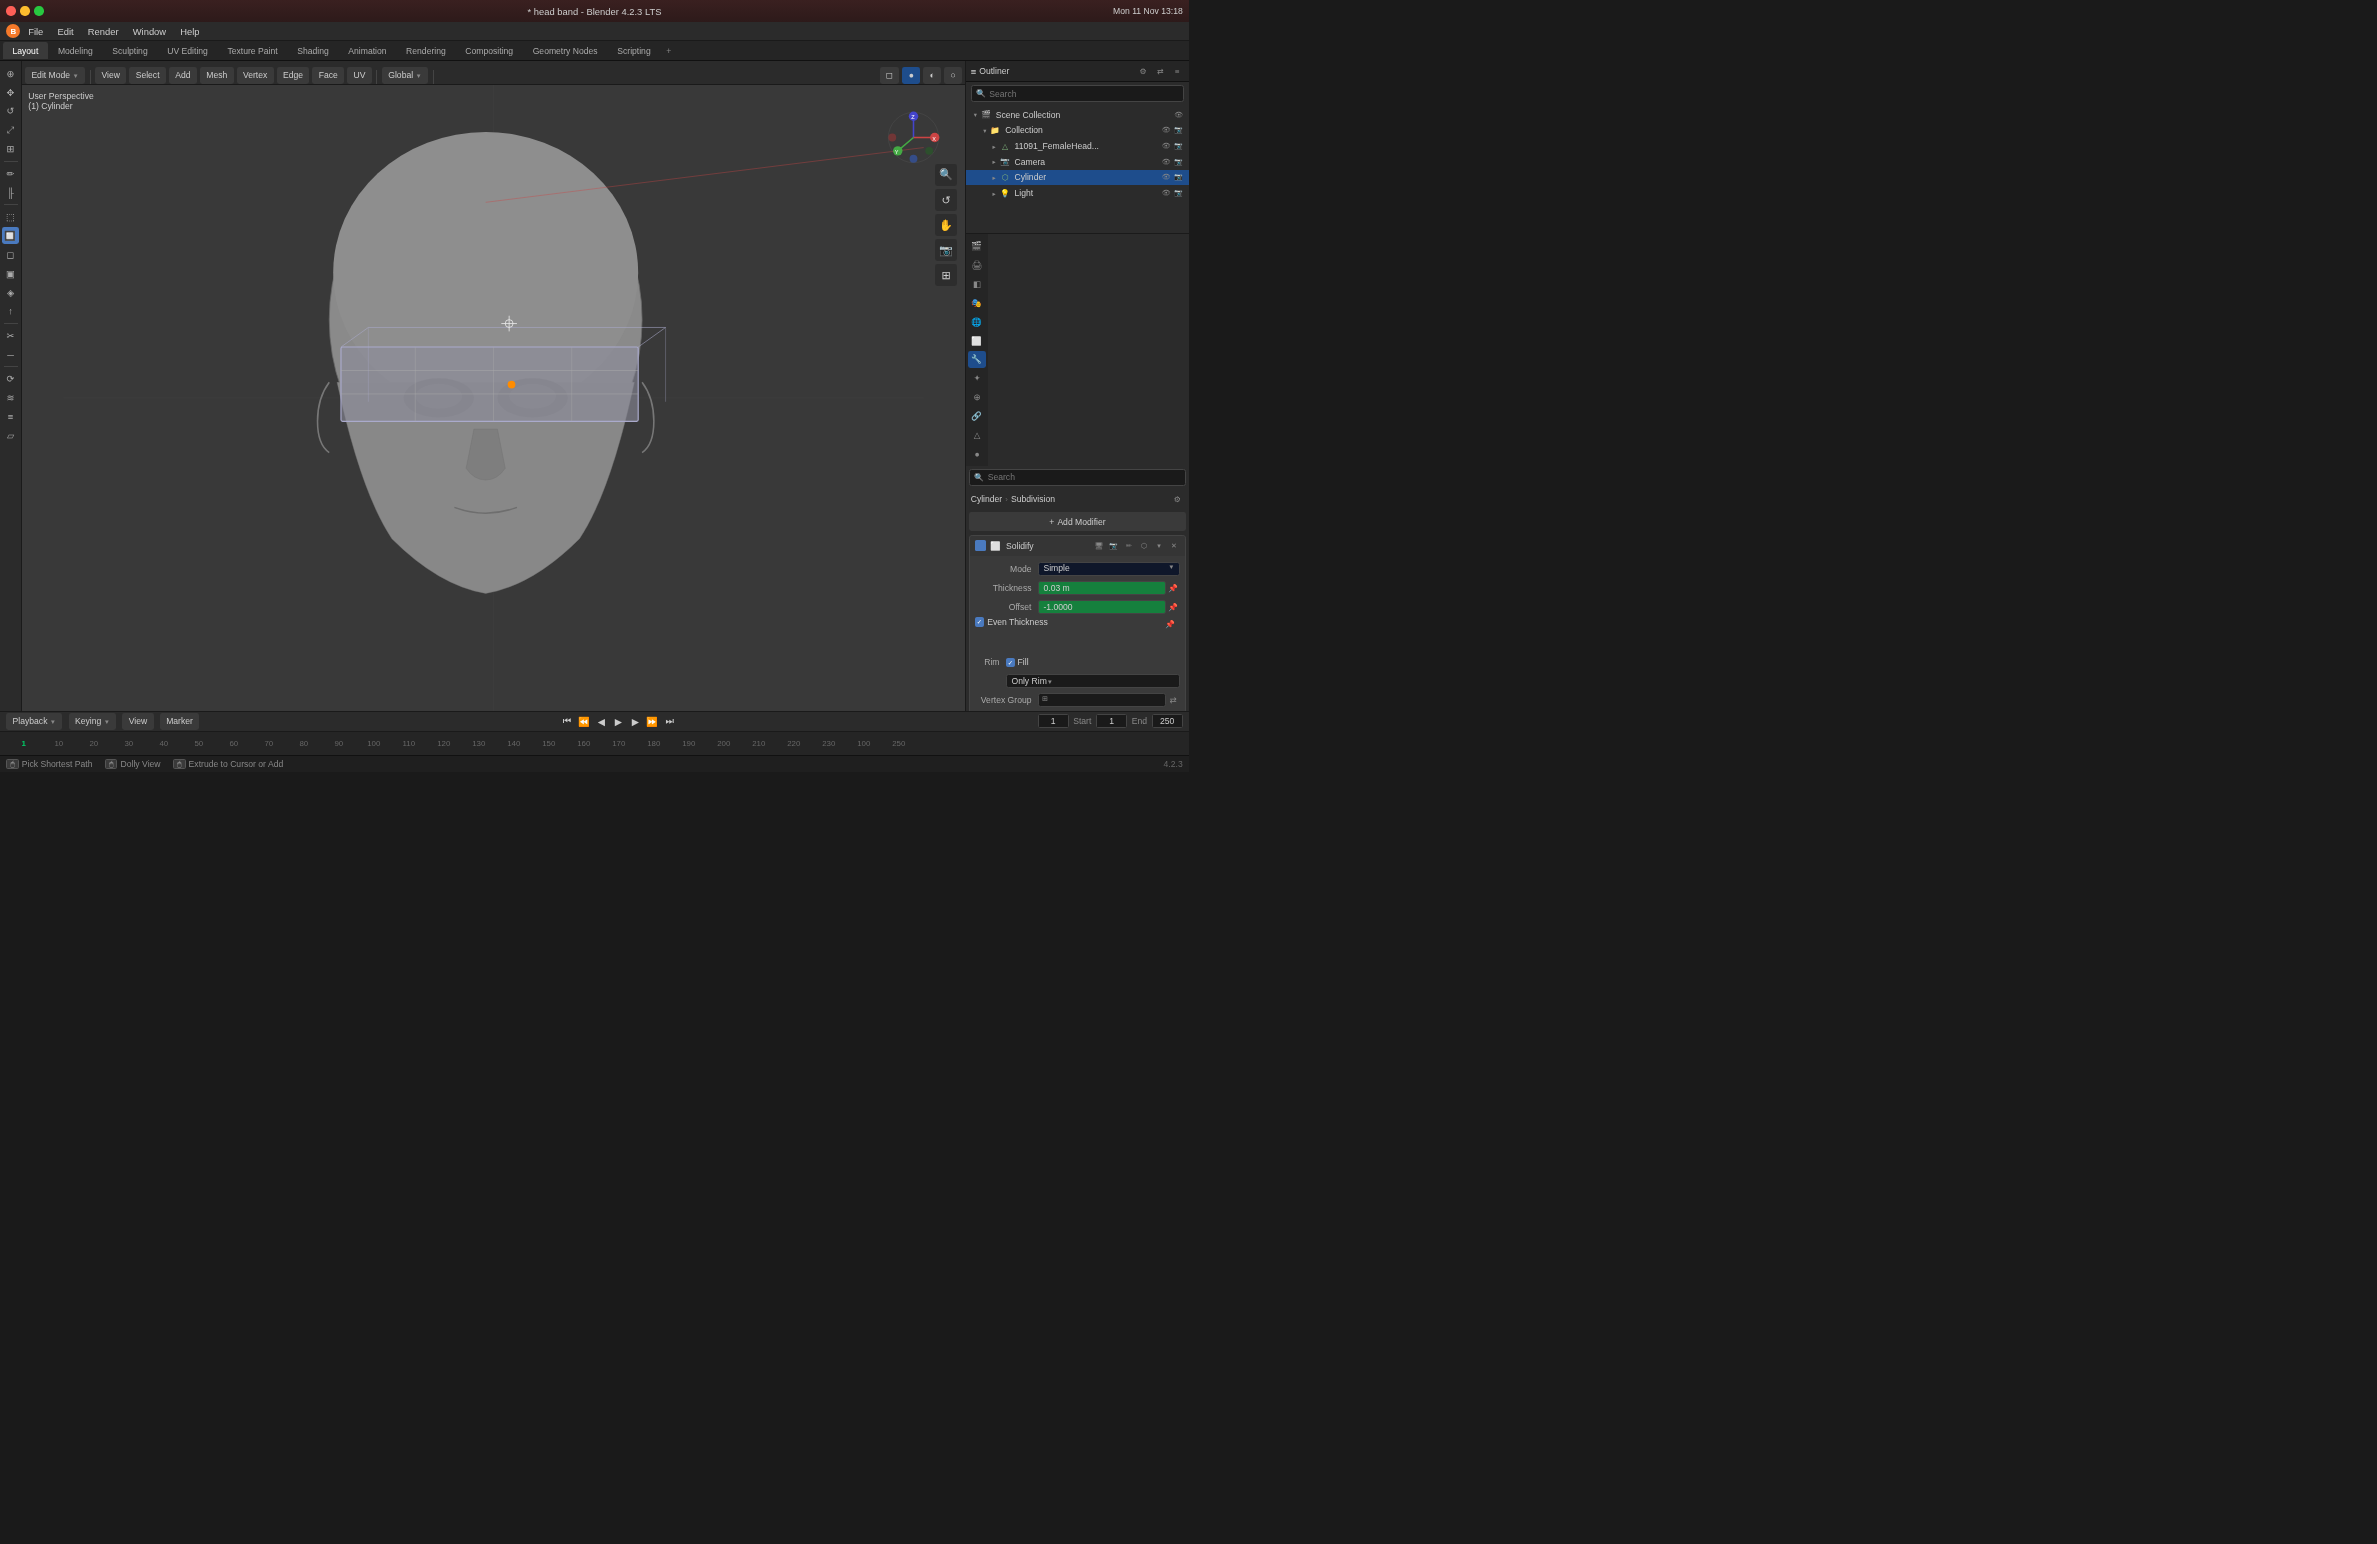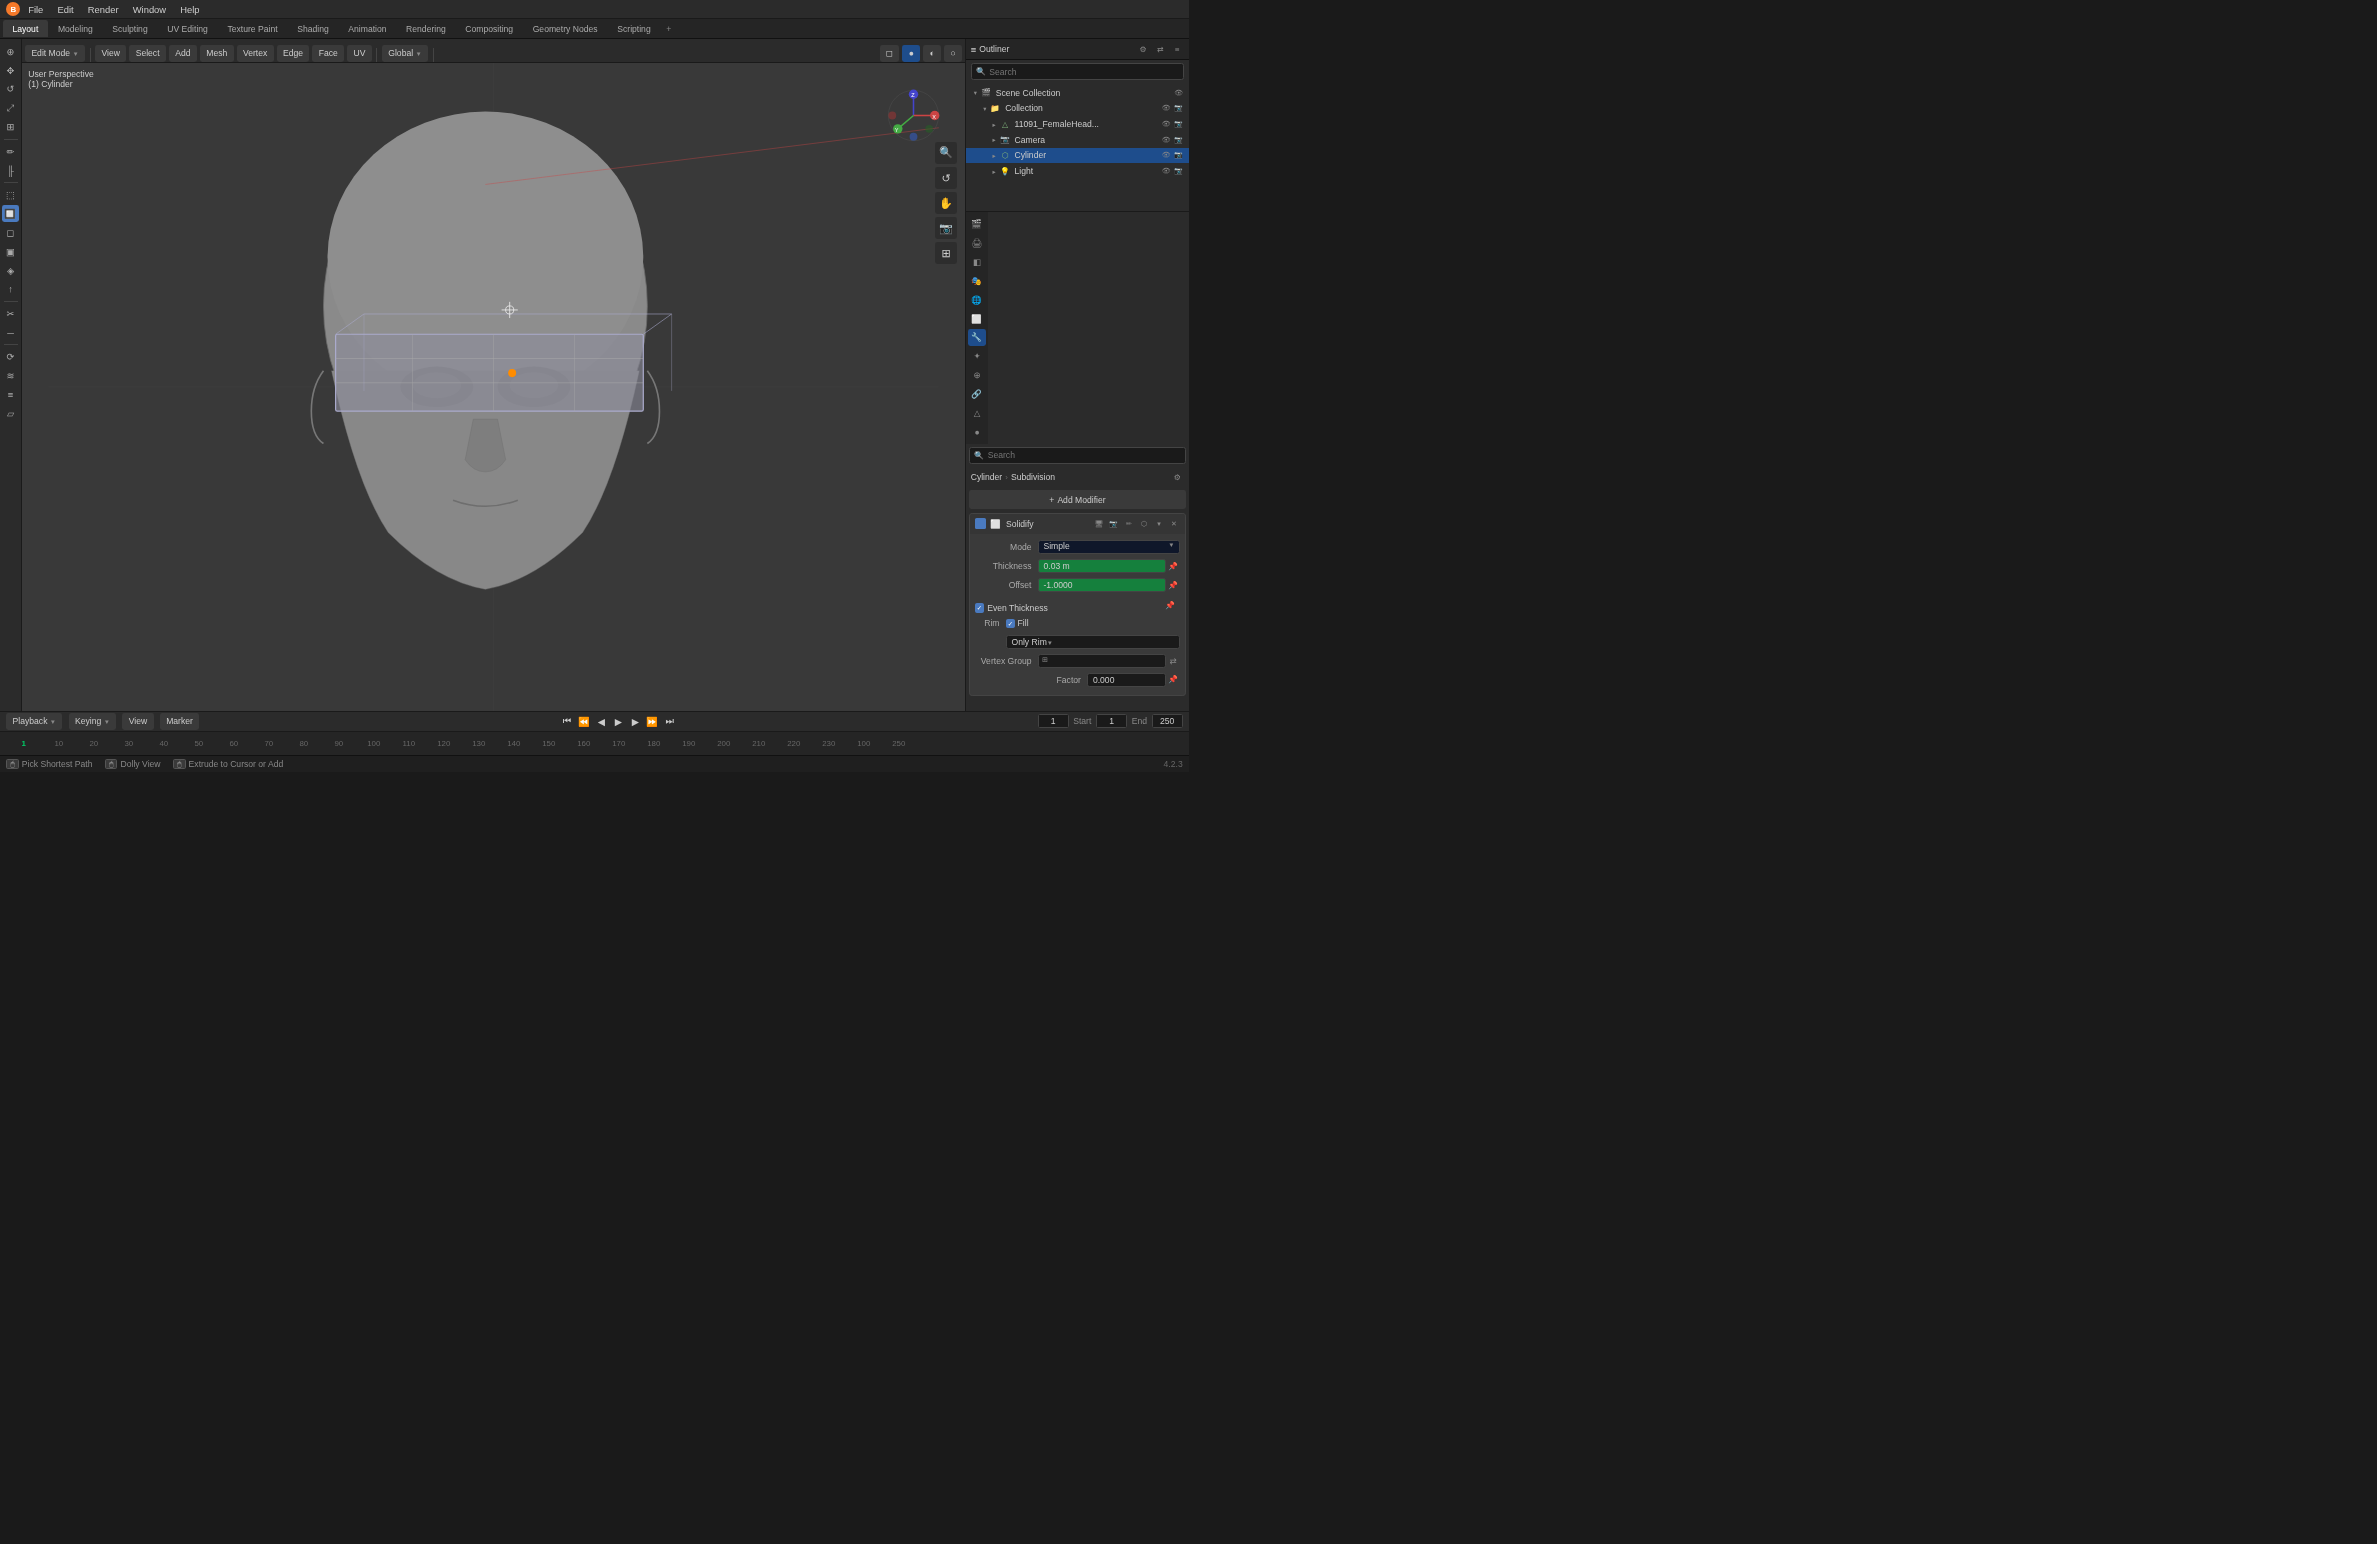--- a/index.html
+++ b/index.html
@@ -443,23 +443,23 @@
       display: flex;
       padding: 0 4.7px;
       font-size: 8.6px;
       color: #cccccc;
       cursor: pointer;
       justify-content: space-between;
     }
 
     .checkbox-row {
       display: flex;
-      align-items: flex-end;
+      align-items: flex-start;
       height: 17.3px;
-      margin-bottom: 2px;
+      margin-bottom: 19px;
       justify-content: flex-end;
       padding-right: 3.1px;
     }
     .checkbox-label {
       font-size: 8.6px;
       color: #cccccc;
       margin-left: 3.1px;
     }
     .checkbox {
       width: 9.4px;
@@ -814,20 +814,31 @@
       font-size: 7.9px;
       color: white;
       font-weight: bold;
     }
   </style>
 </head>
 <body>
 
 <div id="app">
 
+  <div id="titlebar">
+    <div class="traffic-lights">
+      <div class="traffic-light tl-close"></div>
+      <div class="traffic-light tl-min"></div>
+      <div class="traffic-light tl-max"></div>
+    </div>
+    <div class="window-title">* head band - Blender 4.2.3 LTS</div>
+    <div class="titlebar-right">
+      <span>Mon 11 Nov  13:18</span>
+    </div>
+  </div>
 
   <div id="menubar">
     <div class="blender-logo">B</div>
     <div class="menu-item">File</div>
     <div class="menu-item">Edit</div>
     <div class="menu-item">Render</div>
     <div class="menu-item">Window</div>
     <div class="menu-item">Help</div>
   </div>
 

